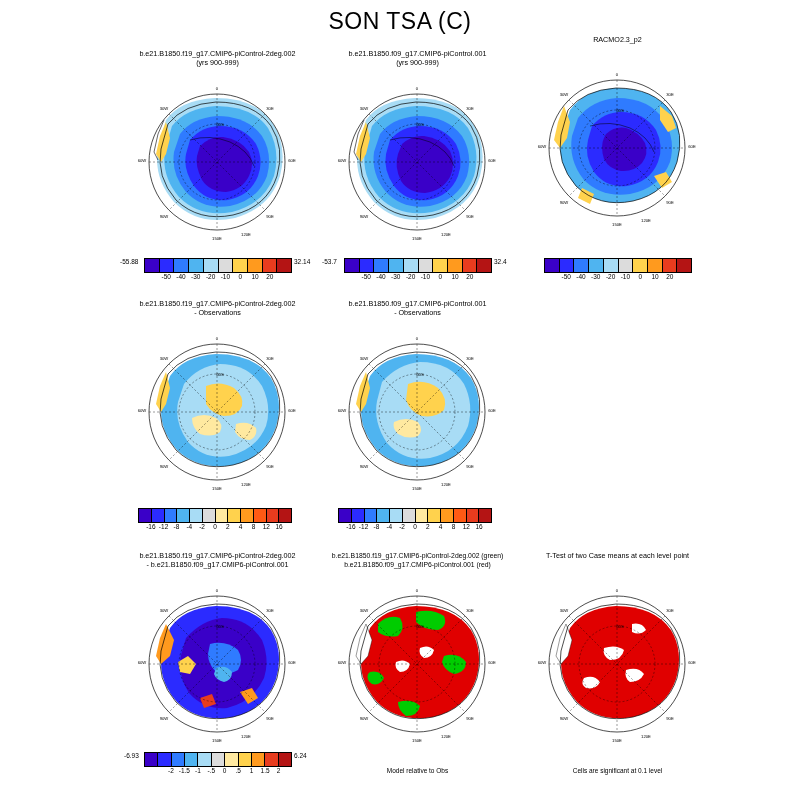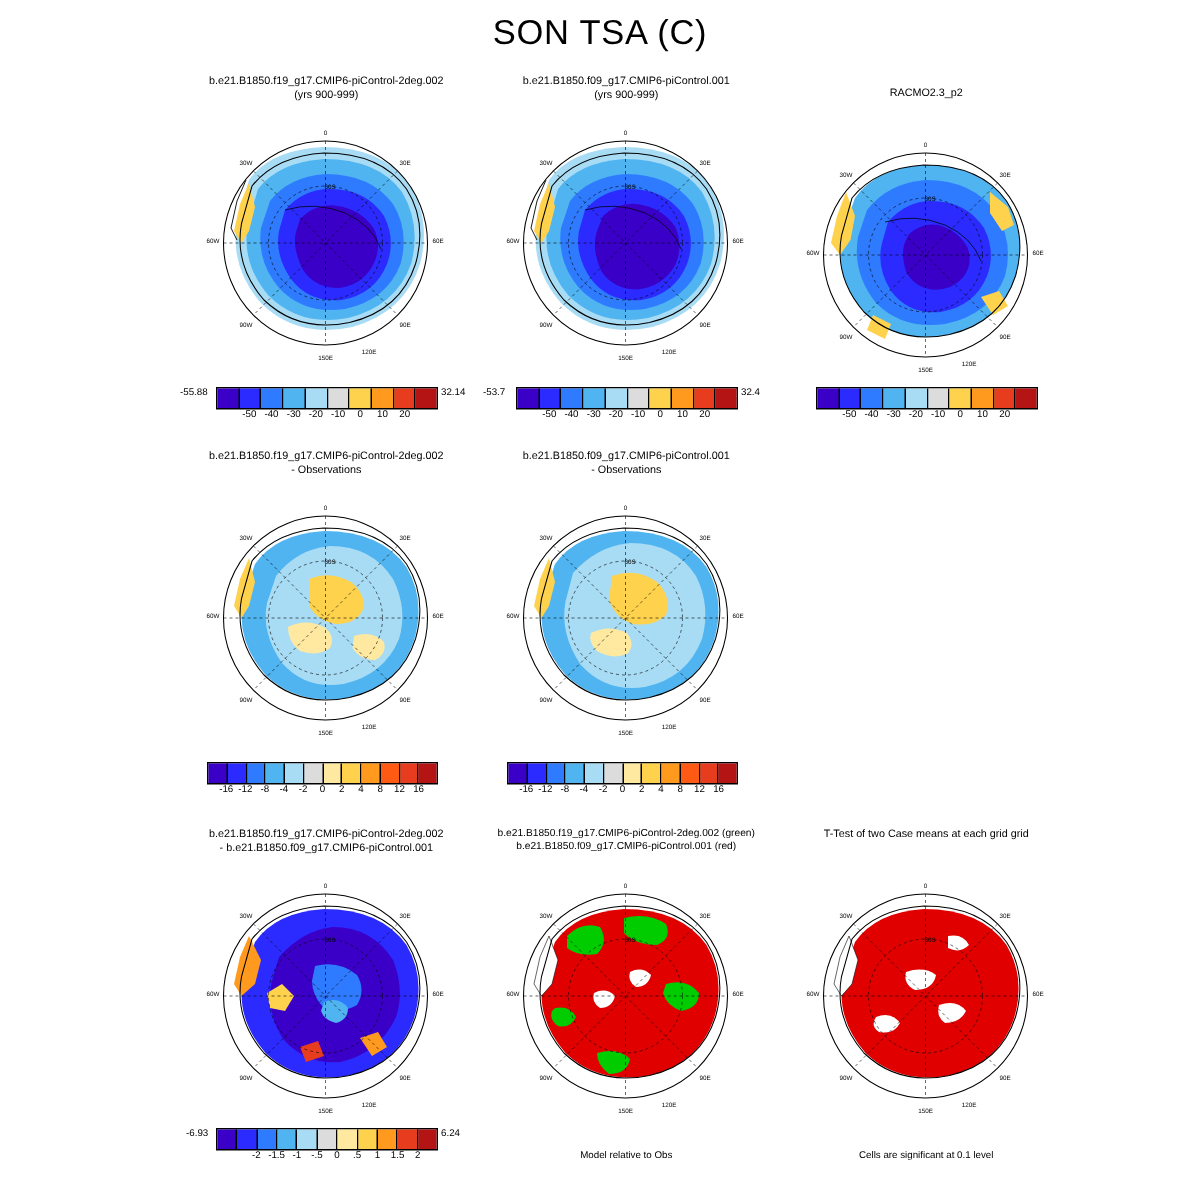--- a/index.html
+++ b/index.html
@@ -126,21 +126,21 @@
         <text x="97" y="190">150E</text>
         <text x="44" y="60">30W</text>
         <text x="22" y="112">60W</text>
         <text x="44" y="168">90W</text>
         <text x="100" y="76">60S</text>
       </g>
     </svg>
   </div>
 </div>
 
-<div class="panel" style="left:520px;top:58px;width:195px;height:195px;">
+<div class="panel" style="left:520px;top:36px;width:195px;height:195px;">
   <div class="ptitle">RACMO2.3_p2</div>
   <div class="maparea">
     <svg class="mapsvg" width="195" height="195" viewBox="0 0 195 195">
       <defs>
           <clipPath id="clip3">
             <circle cx="97" cy="112" r="68"></circle>
           </clipPath>
         </defs>
       <g clip-path="url(#clip3)">
         <circle cx="97" cy="112" r="68" fill="#ffffff"></circle>
@@ -494,21 +494,21 @@
         <text x="22" y="112">60W</text>
         <text x="44" y="168">90W</text>
         <text x="100" y="76">60S</text>
       </g>
     </svg>
   </div>
   <div class="caption" style="top:215px;">Model relative to Obs</div>
 </div>
 
 <div class="panel" style="left:520px;top:552px;width:195px;height:195px;">
-  <div class="ptitle">T-Test of two Case means at each grid grid</div>
+  <div class="ptitle">T-Test of two Case means at each level point</div>
   <div class="maparea">
     <svg class="mapsvg" width="195" height="195" viewBox="0 0 195 195">
       <defs>
           <clipPath id="clip8">
             <circle cx="97" cy="112" r="68"></circle>
           </clipPath>
         </defs>
       <g clip-path="url(#clip8)">
         <circle cx="97" cy="112" r="68" fill="#ffffff"></circle>
         <path d="M50 76 Q64 56 96 54 Q134 54 151 78 Q164 100 156 127 Q146 157 113 165 Q79 171 57 150 Q37 127 42 100 Z" fill="#e00000"></path>

